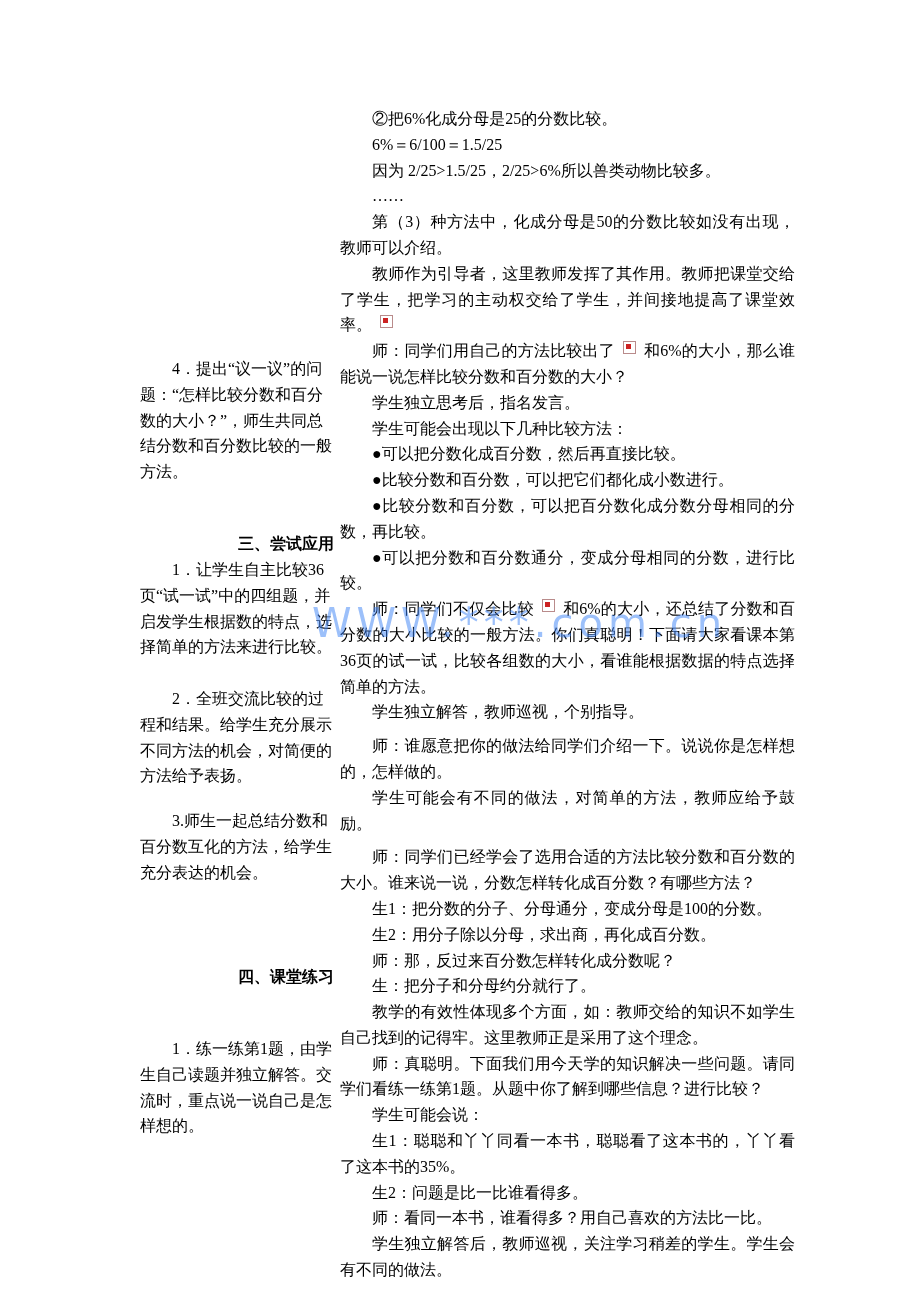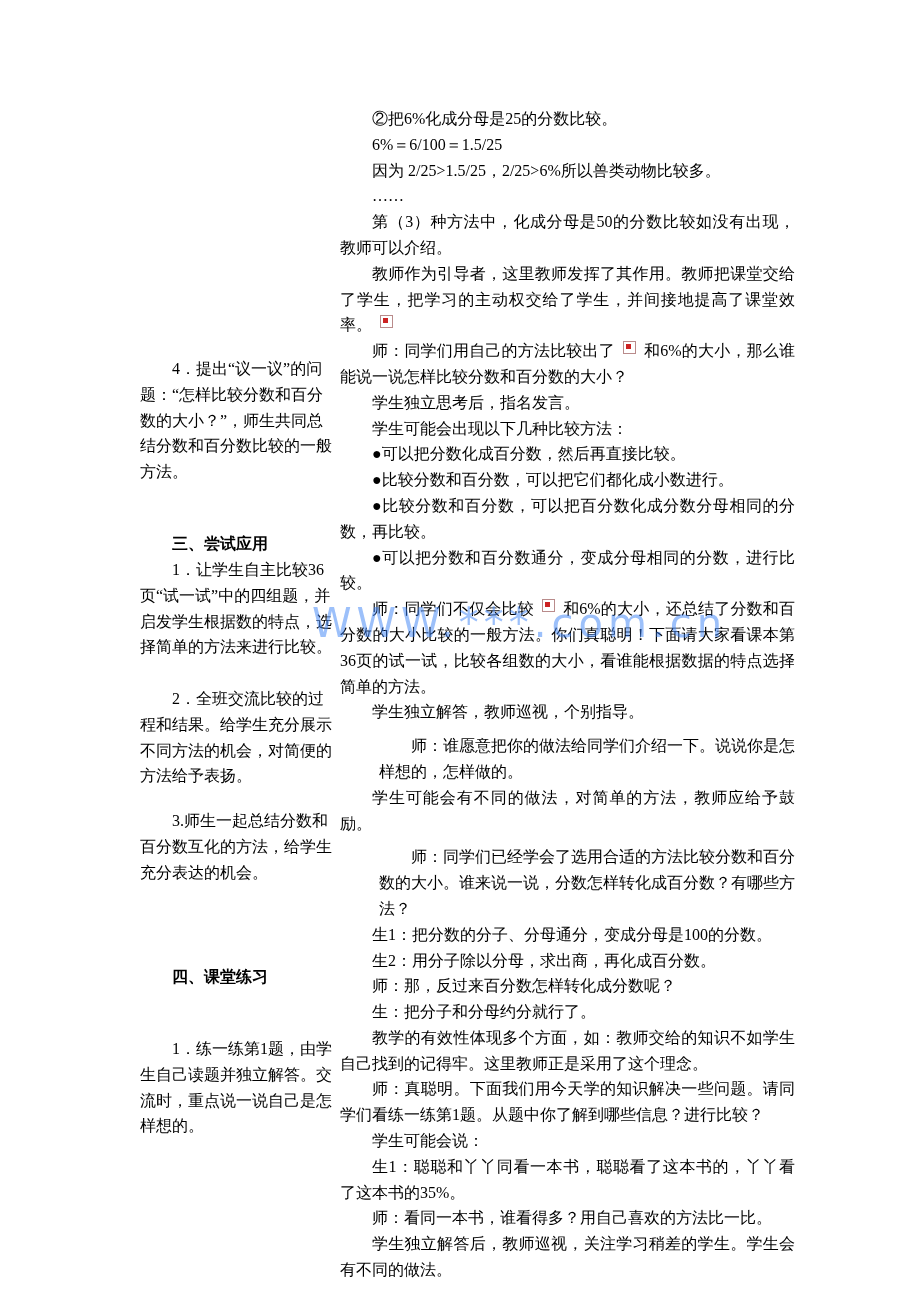--- a/index.html
+++ b/index.html
@@ -10,34 +10,34 @@
     color:#000;
   }
   .page {
     position:relative; width:920px; height:1302px;
     background:#fff; overflow:hidden;
   }
   .left-block {
     position:absolute; left:140px; width:194px;
     font-size:16px; line-height:25.8px; text-indent:2em;
   }
-  .left-block.heading { font-weight:bold; }
+  .left-block.heading { font-weight:bold;text-align:right; }
   .lb1 { top:356px; }
   .lb2 { top:531px; }
   .lb3 { top:557px; }
   .lb4 { top:686px; }
   .lb5 { top:808px; }
   .lb6 { top:964px; }
   .lb7 { top:1036px; }
   .main-col {
     position:absolute; left:340px; top:106px; width:455px;
     font-size:16px; line-height:25.8px; text-align:justify;
   }
   .para { text-indent:2em; }
-  .para.gap { margin-top:8px;margin-left:39px; }
+  .para.gap { margin-top:8px; }
   .icon-box {
     display:inline-block; width:13px; height:13px;
     border:1px solid #b98b8b; background:#fff;
     margin:0 8px; vertical-align:2px; position:relative;
   }
   .icon-dot {
     position:absolute; left:2px; top:2px; width:5px; height:5px;
     background:#cc2222;
   }
   .watermark {
@@ -81,19 +81,20 @@
       <p class="para">学生可能会有不同的做法，对简单的方法，教师应给予鼓励。</p>
       <p class="para gap">师：同学们已经学会了选用合适的方法比较分数和百分数的大小。谁来说一说，分数怎样转化成百分数？有哪些方法？</p>
       <p class="para">生1：把分数的分子、分母通分，变成分母是100的分数。</p>
       <p class="para">生2：用分子除以分母，求出商，再化成百分数。</p>
       <p class="para">师：那，反过来百分数怎样转化成分数呢？</p>
       <p class="para">生：把分子和分母约分就行了。</p>
       <p class="para">教学的有效性体现多个方面，如：教师交给的知识不如学生自己找到的记得牢。这里教师正是采用了这个理念。</p>
       <p class="para">师：真聪明。下面我们用今天学的知识解决一些问题。请同学们看练一练第1题。从题中你了解到哪些信息？进行比较？</p>
       <p class="para">学生可能会说：</p>
       <p class="para">生1：聪聪和丫丫同看一本书，聪聪看了这本书的，丫丫看了这本书的35%。</p>
+      <p class="para">生2：问题是比一比谁看得多。</p>
       <p class="para">师：看同一本书，谁看得多？用自己喜欢的方法比一比。</p>
       <p class="para">学生独立解答后，教师巡视，关注学习稍差的学生。学生会有不同的做法。</p>
     </div>
 
   <div class="watermark">WWW.***.com.cn</div>
 
 </div>
 
 </body></html>

